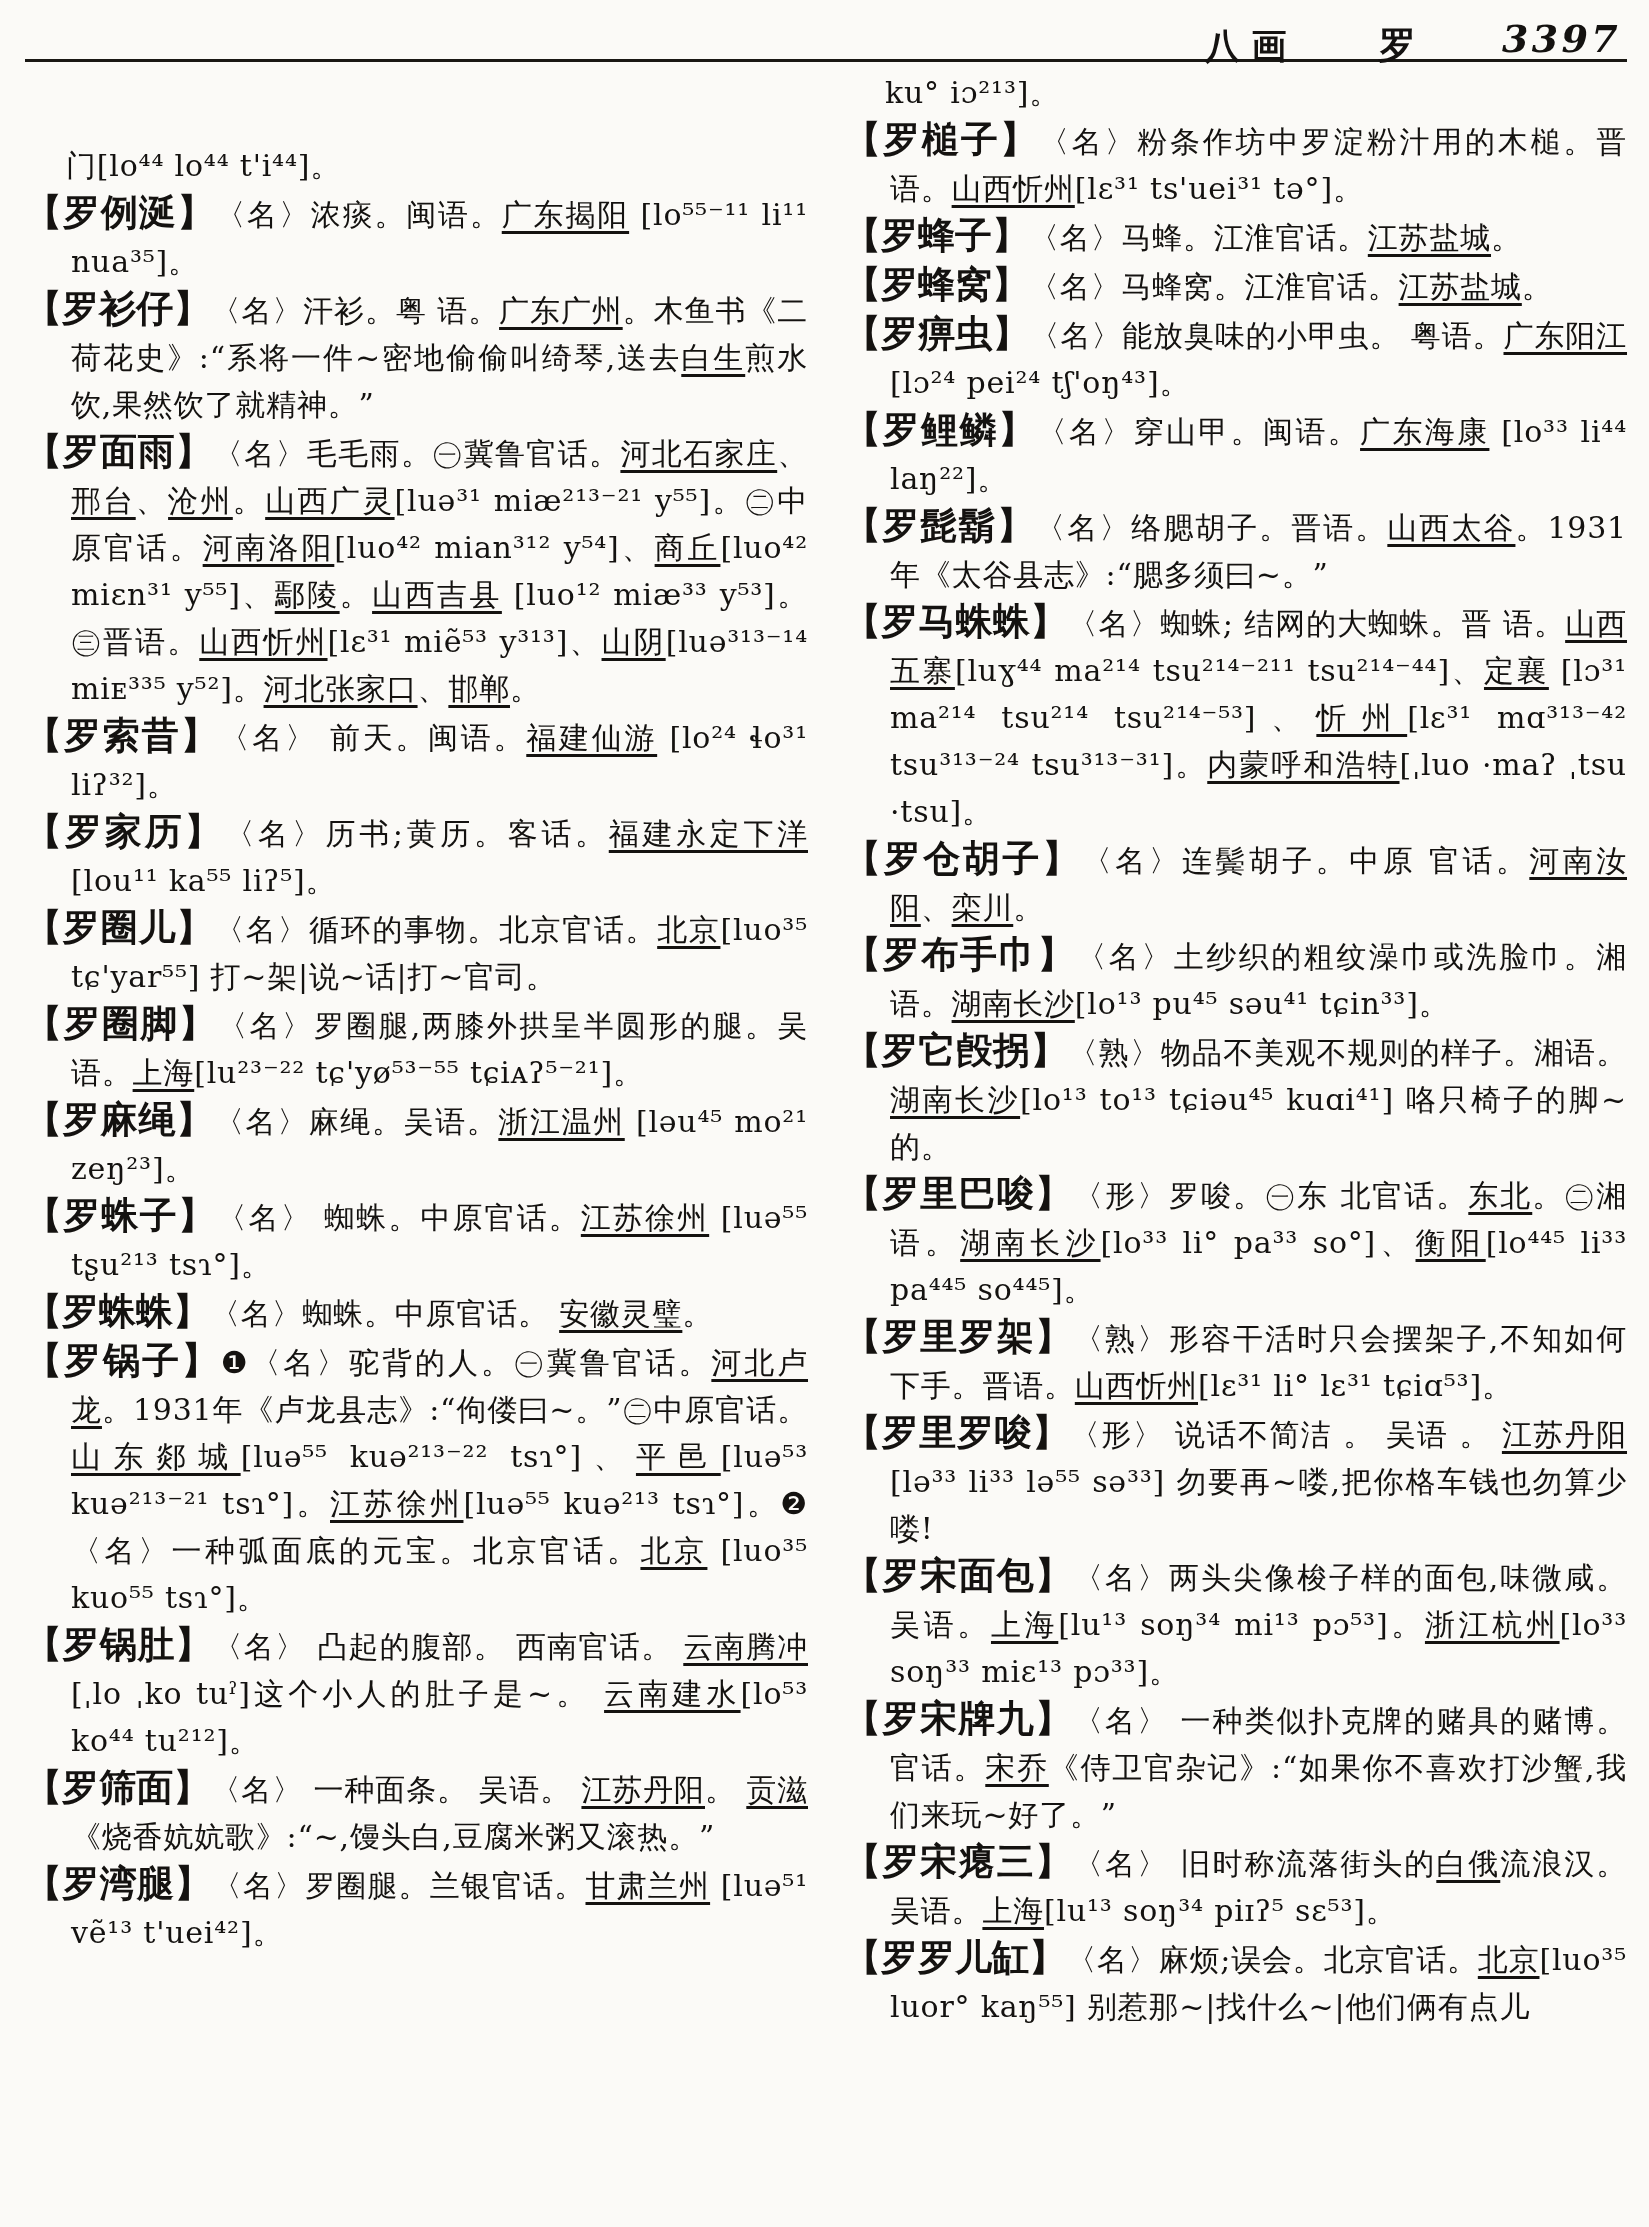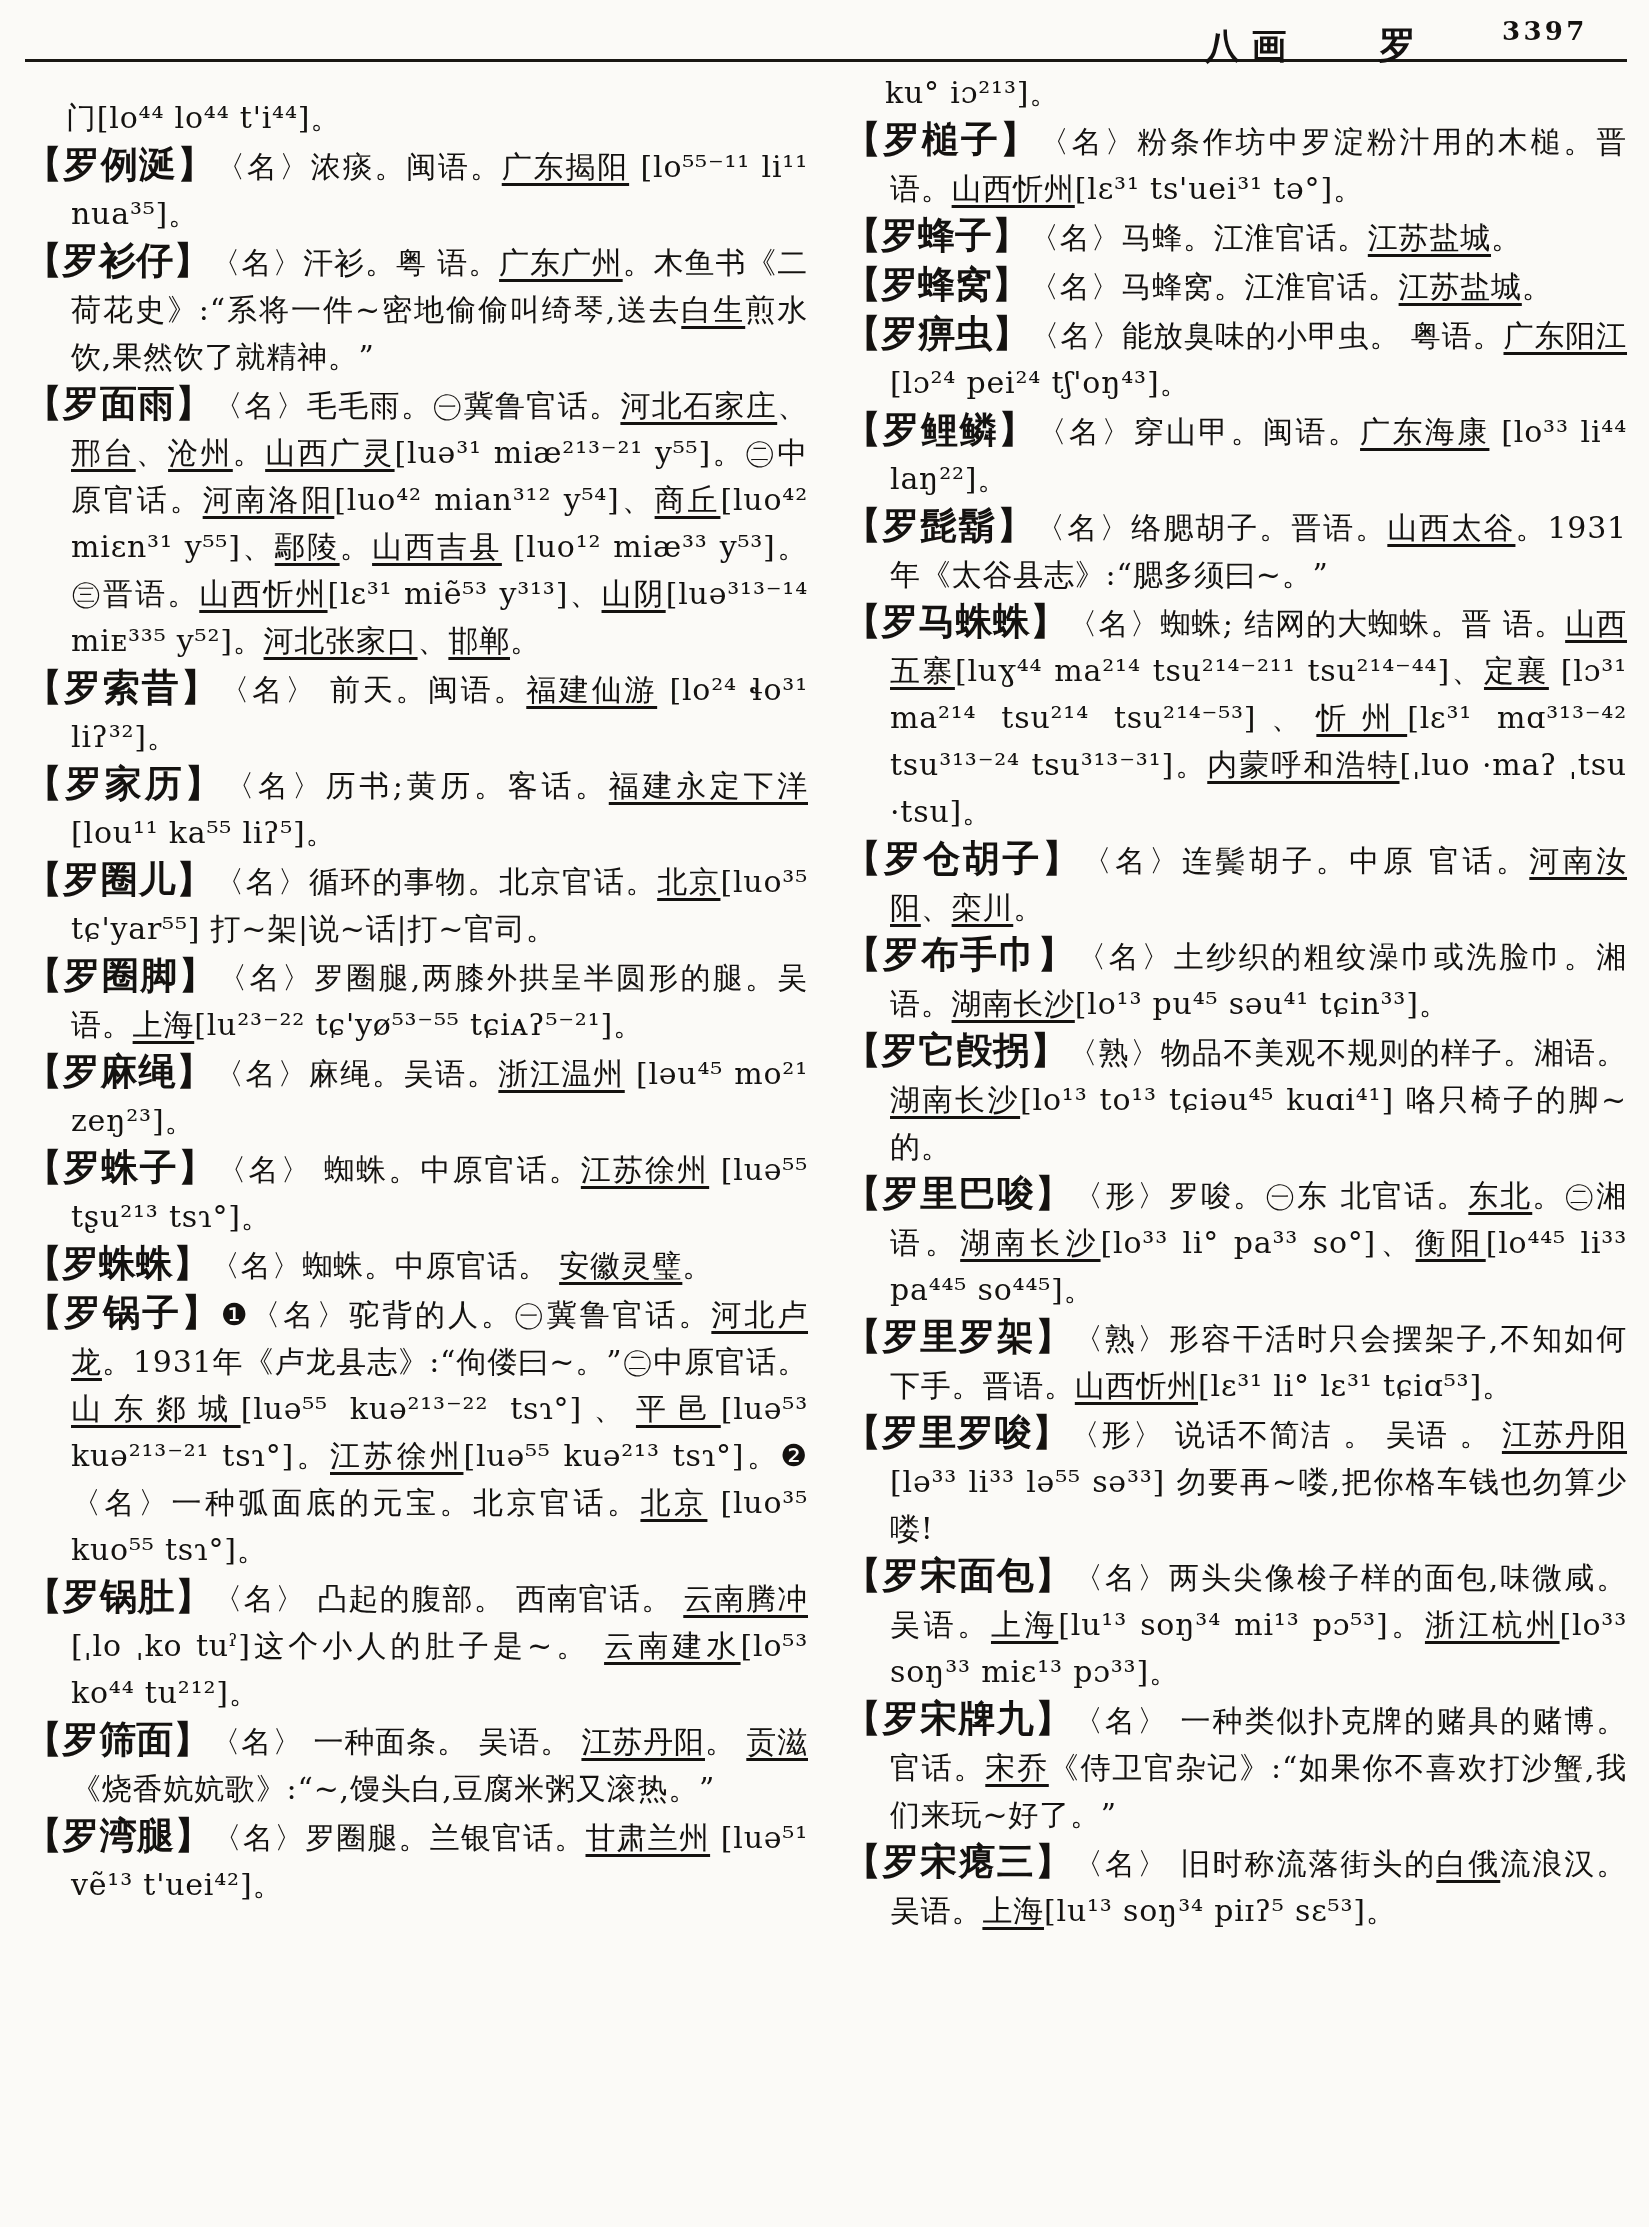--- a/index.html
+++ b/index.html
@@ -24,21 +24,21 @@
   .section-label{
     position:absolute;left:1180px;top:15px;
     font-size:35px;letter-spacing:11.5px;font-weight:bold;
   }
   .head-char{
     position:absolute;left:1353px;top:11.5px;
     font-size:38px;font-weight:bold;
   }
   .page-number{
     position:absolute;left:1477px;top:8.2px;
-    font-size:26px;font-weight:bold;
+    font-size:38px;font-style:italic;font-weight:bold;
     letter-spacing:3.3px;
   }
   .head-rule{
     border:none;
     border-top:3.3px solid #1a1814;
     margin:0 0 6.6px 0;
   }
   .columns{
     display:flex;
     gap:36px;
@@ -112,16 +112,17 @@
         <div class="entry"><span class="head">【罗马蛛蛛】</span><span class="txt">〈名〉蜘蛛; 结网的大蜘蛛。晋 语。</span><span class="pn">山西五寨</span><span class="txt">[luɣ⁴⁴ ma²¹⁴ tsu²¹⁴⁻²¹¹ tsu²¹⁴⁻⁴⁴]、</span><span class="pn">定襄</span><span class="txt"> [lɔ³¹ ma²¹⁴ tsu²¹⁴ tsu²¹⁴⁻⁵³]、</span><span class="pn">忻州</span><span class="txt">[lɛ³¹ mɑ³¹³⁻⁴² tsu³¹³⁻²⁴ tsu³¹³⁻³¹]。</span><span class="pn">内蒙呼和浩特</span><span class="txt">[ˌluo ·maʔ ˌtsu ·tsu]。</span></div>
         <div class="entry"><span class="head">【罗仓胡子】</span><span class="txt">〈名〉连鬓胡子。中原 官话。</span><span class="pn">河南汝阳</span><span class="txt">、</span><span class="pn">栾川</span><span class="txt">。</span></div>
         <div class="entry"><span class="head">【罗布手巾】</span><span class="txt">〈名〉土纱织的粗纹澡巾或洗脸巾。湘语。</span><span class="pn">湖南长沙</span><span class="txt">[lo¹³ pu⁴⁵ səu⁴¹ tɕin³³]。</span></div>
         <div class="entry"><span class="head">【罗它㲃拐】</span><span class="txt">〈熟〉物品不美观不规则的样子。湘语。</span><span class="pn">湖南长沙</span><span class="txt">[lo¹³ to¹³ tɕiəu⁴⁵ kuɑi⁴¹] 咯只椅子的脚~的。</span></div>
         <div class="entry"><span class="head">【罗里巴唆】</span><span class="txt">〈形〉罗唆。㊀东 北官话。</span><span class="pn">东北</span><span class="txt">。㊁湘语。</span><span class="pn">湖南长沙</span><span class="txt">[lo³³ li° pa³³ so°]、</span><span class="pn">衡阳</span><span class="txt">[lo⁴⁴⁵ li³³ pa⁴⁴⁵ so⁴⁴⁵]。</span></div>
         <div class="entry"><span class="head">【罗里罗架】</span><span class="txt">〈熟〉形容干活时只会摆架子,不知如何下手。晋语。</span><span class="pn">山西忻州</span><span class="txt">[lɛ³¹ li° lɛ³¹ tɕiɑ⁵³]。</span></div>
         <div class="entry"><span class="head">【罗里罗唆】</span><span class="txt">〈形〉 说话不简洁 。 吴语 。 </span><span class="pn">江苏丹阳</span><span class="txt"> [lə³³ li³³ lə⁵⁵ sə³³] 勿要再~喽,把你格车钱也勿算少喽!</span></div>
         <div class="entry"><span class="head">【罗宋面包】</span><span class="txt">〈名〉两头尖像梭子样的面包,味微咸。吴语。</span><span class="pn">上海</span><span class="txt">[lu¹³ soŋ³⁴ mi¹³ pɔ⁵³]。</span><span class="pn">浙江杭州</span><span class="txt">[lo³³ soŋ³³ miɛ¹³ pɔ³³]。</span></div>
         <div class="entry"><span class="head">【罗宋牌九】</span><span class="txt">〈名〉 一种类似扑克牌的赌具的赌博。官话。</span><span class="pn">宋乔</span><span class="txt">《侍卫官杂记》:“如果你不喜欢打沙蟹,我们来玩~好了。”</span></div>
         <div class="entry"><span class="head">【罗宋瘪三】</span><span class="txt">〈名〉 旧时称流落街头的</span><span class="pn">白俄</span><span class="txt">流浪汉。吴语。</span><span class="pn">上海</span><span class="txt">[lu¹³ soŋ³⁴ piɪʔ⁵ sɛ⁵³]。</span></div>
+        <div class="entry"><span class="head">【罗罗儿缸】</span><span class="txt">〈名〉麻烦;误会。北京官话。</span><span class="pn">北京</span><span class="txt">[luo³⁵ luor° kaŋ⁵⁵] 别惹那~|找什么~|他们俩有点儿</span></div>
       </div>
   </div>
 </div>
 
 
 </body></html>

